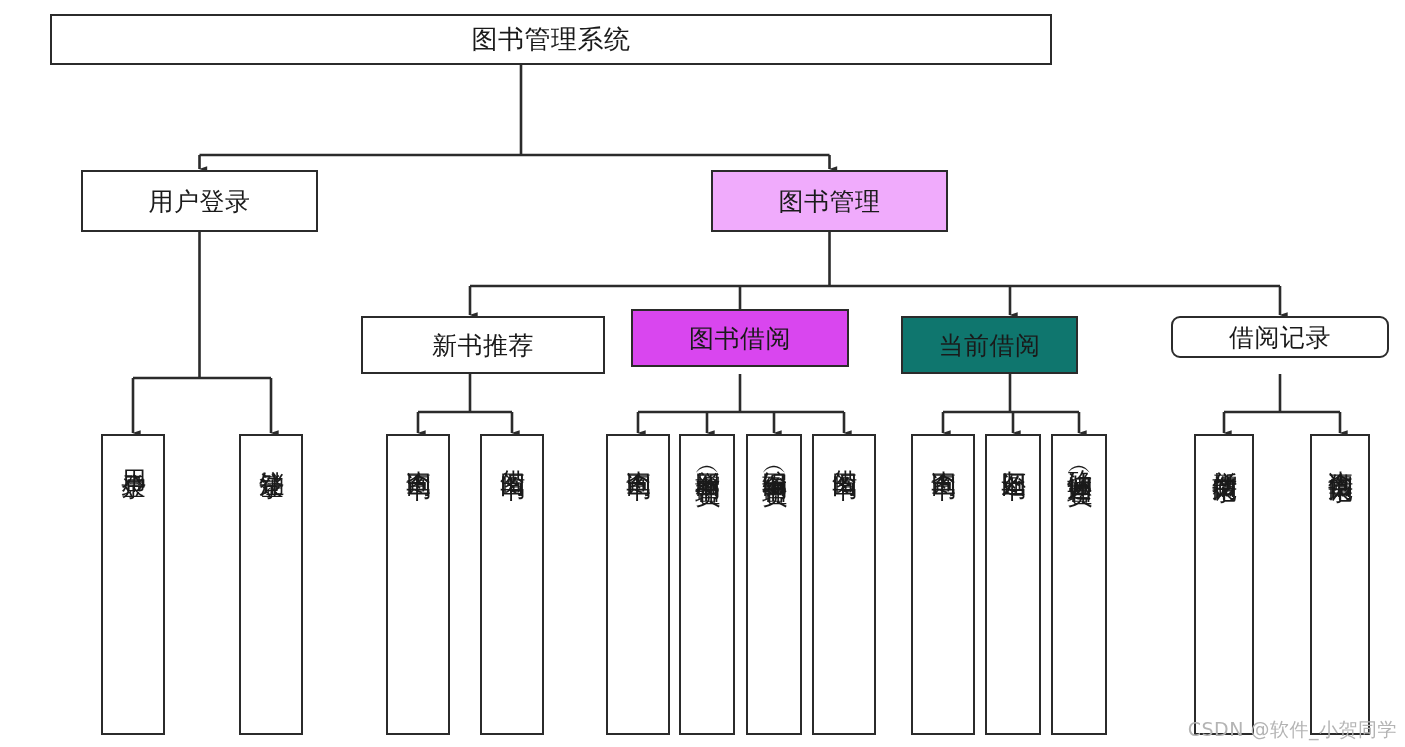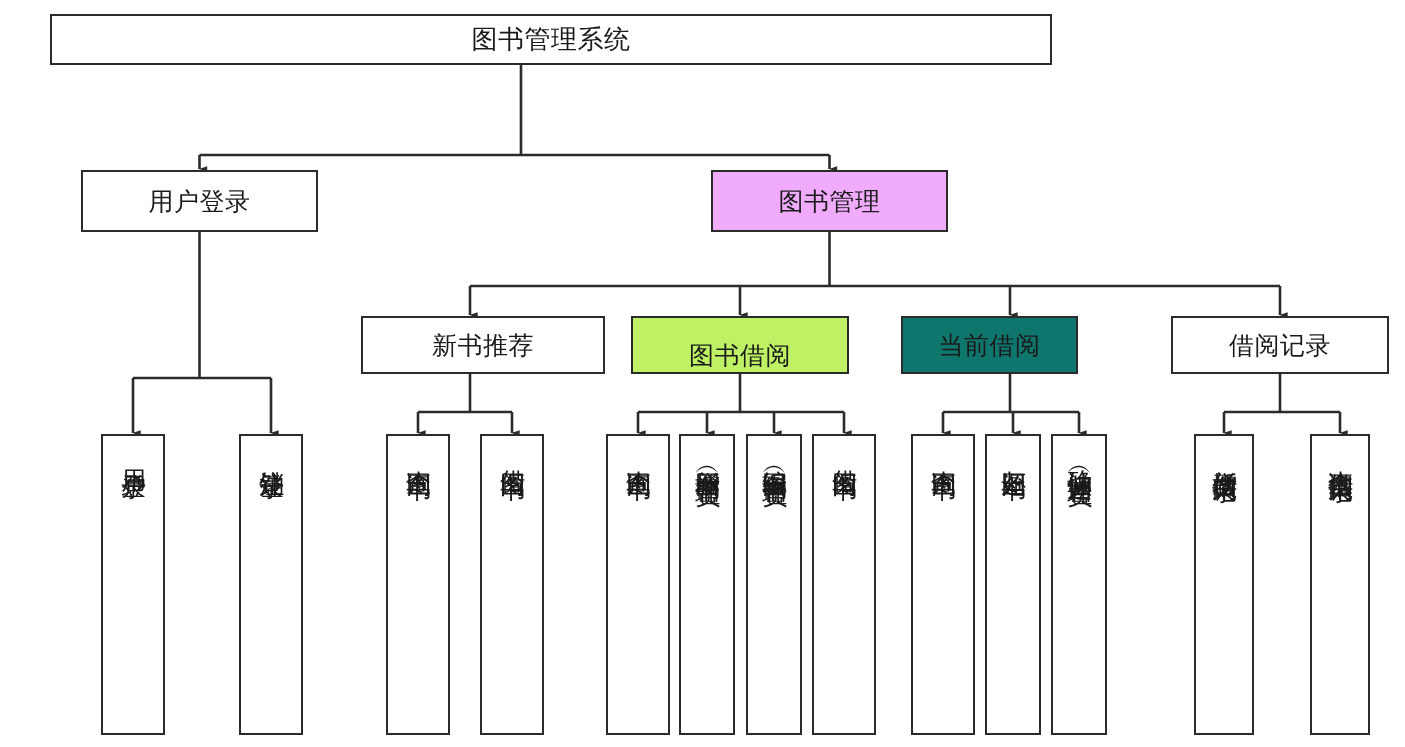--- a/index.html
+++ b/index.html
@@ -126,27 +126,27 @@
       </div>
       <div class="node horiz" style="left: 81px; top: 170px; width: 237px; height: 62px; border-color: rgb(43, 43, 43); background: rgb(255, 255, 255);">
         <span class="label">用户登录</span>
       </div>
       <div class="node horiz" style="left: 711px; top: 170px; width: 237px; height: 62px; border-color: rgb(43, 43, 43); background: #f0abfc;">
         <span class="label">图书管理</span>
       </div>
       <div class="node horiz" style="left: 361px; top: 316px; width: 244px; height: 58px; border-color: rgb(43, 43, 43); background: rgb(255, 255, 255); text-align: right;">
         <span class="label">新书推荐</span>
       </div>
-      <div class="node horiz" style="left: 631px; top: 316px; width: 218px; height: 58px; border-color: rgb(43, 43, 43); background: #bef264; align-items: flex-end;">
+      <div class="node horiz" style="left: 631px; top: 309px; width: 218px; height: 58px; border-color: rgb(43, 43, 43); background: #d946ef;">
         <span class="label">图书借阅</span>
       </div>
       <div class="node horiz" style="left: 901px; top: 316px; width: 177px; height: 58px; border-color: rgb(43, 43, 43); background: #0f766e;">
         <span class="label">当前借阅</span>
       </div>
-      <div class="node horiz" style="left: 1171px; top: 316px; width: 218px; height: 58px; border-color: rgb(43, 43, 43); background: rgb(255, 255, 255);">
+      <div class="node horiz" style="left: 1171px; top: 316px; width: 218px; height: 42px; border-color: rgb(43, 43, 43); background: rgb(255, 255, 255); border-radius: 9px;">
         <span class="label">借阅记录</span>
       </div>
       <div class="node vert" style="left: 101px; top: 434px; width: 64px; height: 301px; border-color: rgb(43, 43, 43); background: rgb(255, 255, 255);">
         <span class="label">用户登录</span>
       </div>
       <div class="node vert" style="left: 239px; top: 434px; width: 64px; height: 301px; border-color: rgb(43, 43, 43); background: rgb(255, 255, 255);">
         <span class="label">注销登录</span>
       </div>
       <div class="node vert" style="left: 386px; top: 434px; width: 64px; height: 301px; border-color: rgb(43, 43, 43); background: rgb(255, 255, 255);">
         <span class="label">查询图书</span>
@@ -176,13 +176,14 @@
         <span class="label">确认归还（管理员）</span>
       </div>
       <div class="node vert" style="left: 1194px; top: 434px; width: 60px; height: 301px; border-color: rgb(43, 43, 43); background: rgb(255, 255, 255);">
         <span class="label">新增借阅记录</span>
       </div>
       <div class="node vert" style="left: 1310px; top: 434px; width: 60px; height: 301px; border-color: rgb(43, 43, 43); background: rgb(255, 255, 255);">
         <span class="label">查询借阅记录</span>
       </div>
     </div>
 
+  <div class="watermark">CSDN @软件_小贺同学</div>
 </div>
 
 </body></html>

